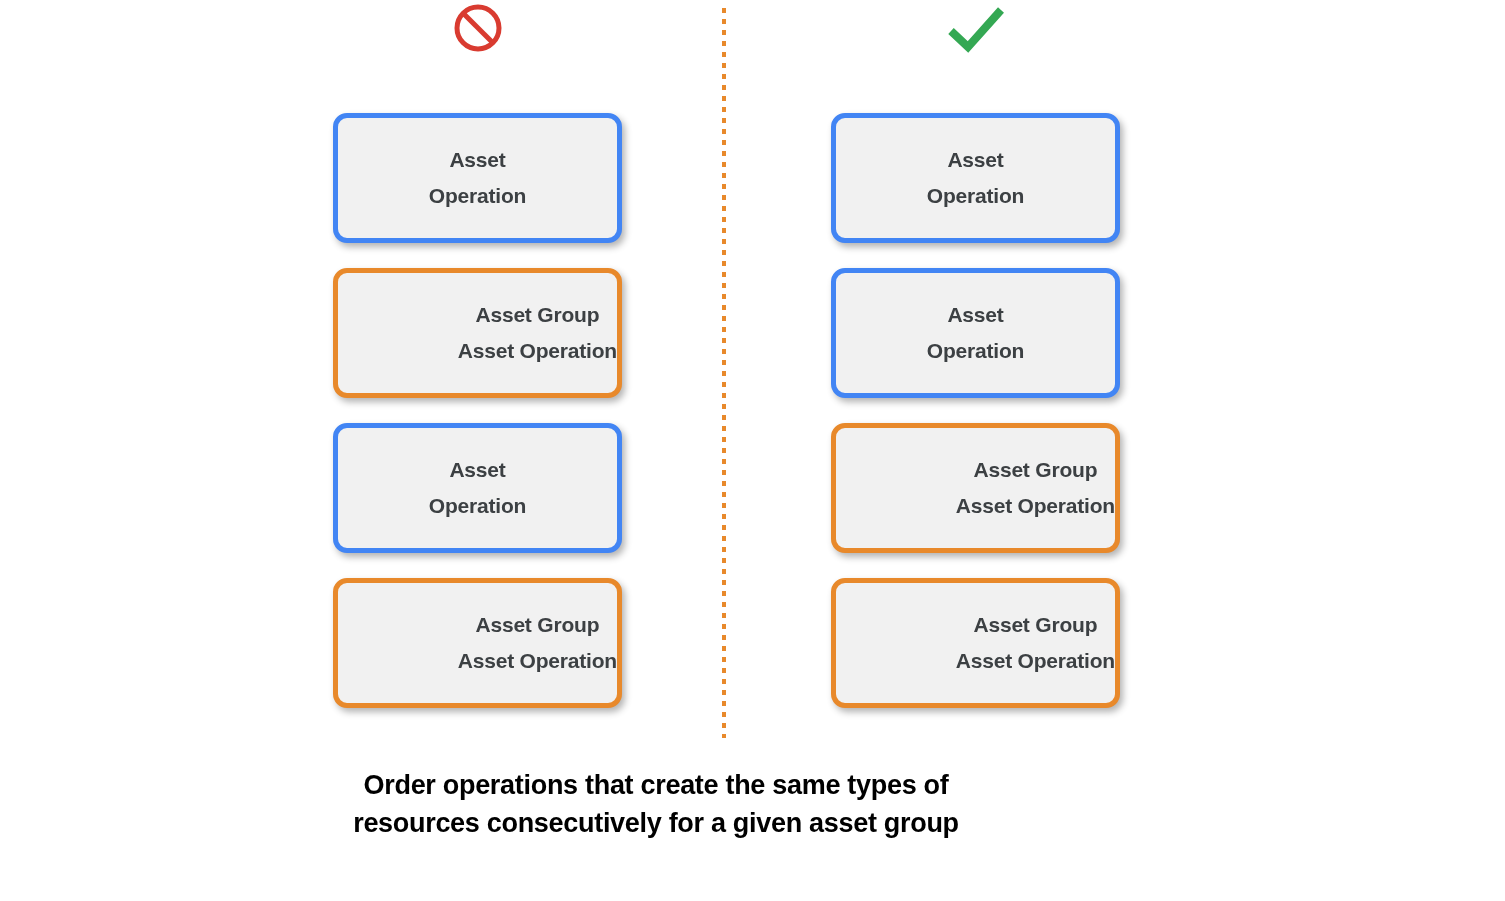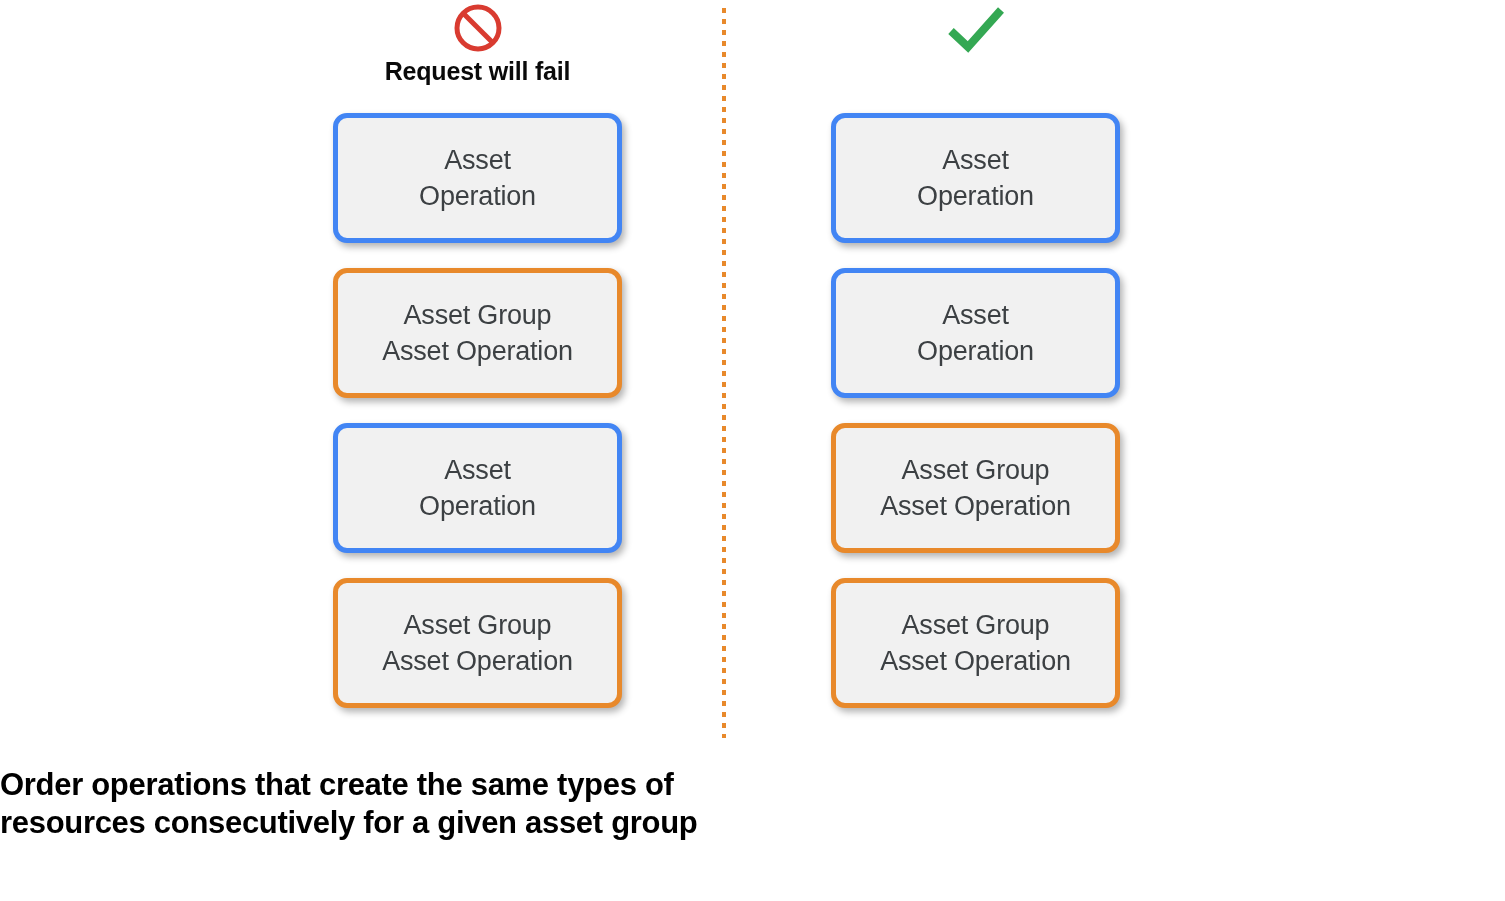--- a/index.html
+++ b/index.html
@@ -77,44 +77,44 @@
     box-sizing: border-box;
     border-radius: 14px;
     background: #F1F1F1;
     display: flex;
     align-items: center;
     justify-content: center;
     text-align: center;
     box-shadow: 3px 4px 7px rgba(0,0,0,0.30);
   }
   .box.blue   { border: 5px solid #4285F4; }
-  .box.orange { border: 5px solid #E8892B; }
+  .box.orange { border: 5px solid #E8892B; justify-content: flex-end; }
 
   .box-label {
-    font-size: 27px;
-    font-weight: normal;
+    font-size: 21px;
+    font-weight: bold;
     line-height: 36px;
     color: #3C4043;
     letter-spacing: -0.2px;
     white-space: pre-line;
   }
 
   .slot-0 { top: 113px; }
   .slot-1 { top: 268px; }
   .slot-2 { top: 423px; }
   .slot-3 { top: 578px; }
 
   
   .caption {
     position: absolute;
     left: 0;
     top: 766px;
     width: 1312px;
-    text-align: left;
-    font-size: 31px;
+    text-align: center;
+    font-size: 27px;
     font-weight: bold;
     line-height: 38px;
     color: #000000;
     letter-spacing: -0.3px;
     white-space: pre-line;
   }
 </style>
 </head>
 <body>
 
@@ -124,21 +124,20 @@
 
   <div class="column column-fail">
 
     <div class="col-header">
       <div class="status-icon">
         <svg width="52" height="52" viewBox="0 0 52 52" aria-hidden="true">
           <circle cx="26" cy="26" r="21" fill="none" stroke="#D93B30" stroke-width="5"></circle>
           <line x1="11.2" y1="11.2" x2="40.8" y2="40.8" stroke="#D93B30" stroke-width="5" stroke-linecap="butt"></line>
         </svg>
       </div>
-      <div class="col-title">Request will fail</div>
     </div>
 
     <div class="box blue slot-0">
       <div class="box-label">Asset
 Operation</div>
     </div>
     <div class="box orange slot-1">
       <div class="box-label">Asset Group
 Asset Operation</div>
     </div>

